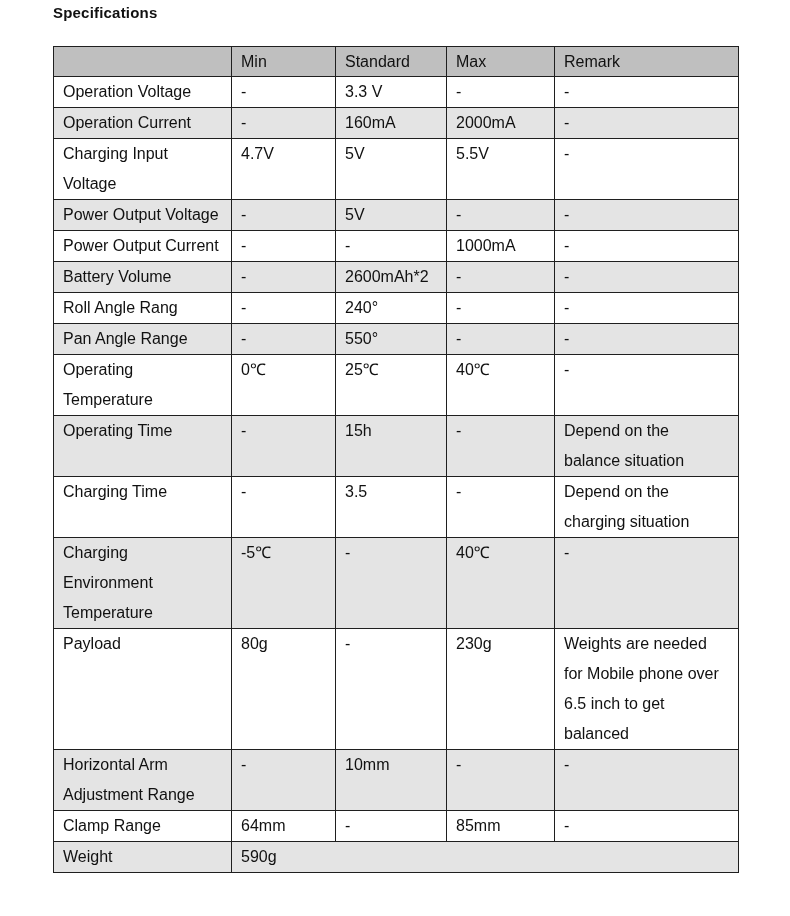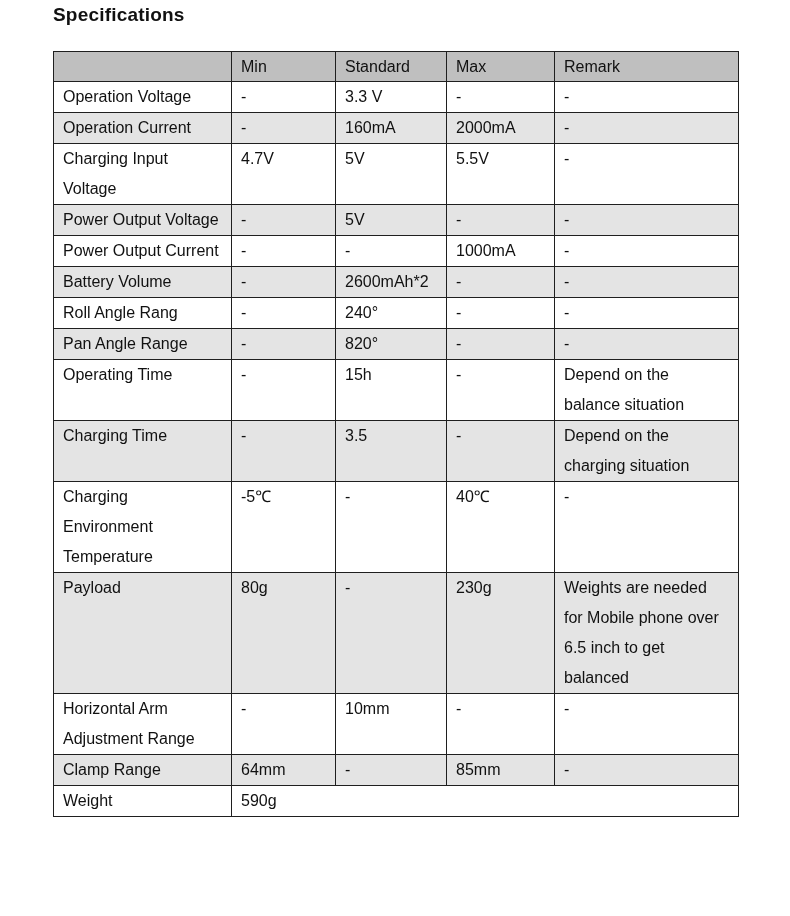--- a/index.html
+++ b/index.html
@@ -14,21 +14,21 @@
     width: 790px;
     background: #ffffff;
     font-family: "Liberation Sans", sans-serif;
     color: var(--text-color);
   }
   body { height: 916px; overflow: hidden; }
   .page {
     padding: 4px 0 0 53px;
   }
   h1.page-title {
-    font-size: 19px;
+    font-size: 15px;
     font-weight: bold;
     letter-spacing: 0.2px;
     margin-bottom: 25px;
   }
   table.spec-table {
     border-collapse: collapse;
     table-layout: fixed;
     width: 685px;
     font-size: 16px;
   }
@@ -124,22 +124,29 @@
         <tr>
           <td>Roll Angle Rang</td>
           <td>-</td>
           <td>240°</td>
           <td>-</td>
           <td>-</td>
         </tr>
         <tr>
           <td>Pan Angle Range</td>
           <td>-</td>
-          <td>820°</td>
+          <td>550°</td>
           <td>-</td>
+          <td>-</td>
+        </tr>
+        <tr>
+          <td>Operating Temperature</td>
+          <td>0℃</td>
+          <td>25℃</td>
+          <td>40℃</td>
           <td>-</td>
         </tr>
         <tr>
           <td>Operating Time</td>
           <td>-</td>
           <td>15h</td>
           <td>-</td>
           <td>Depend on the balance situation</td>
         </tr>
         <tr>

